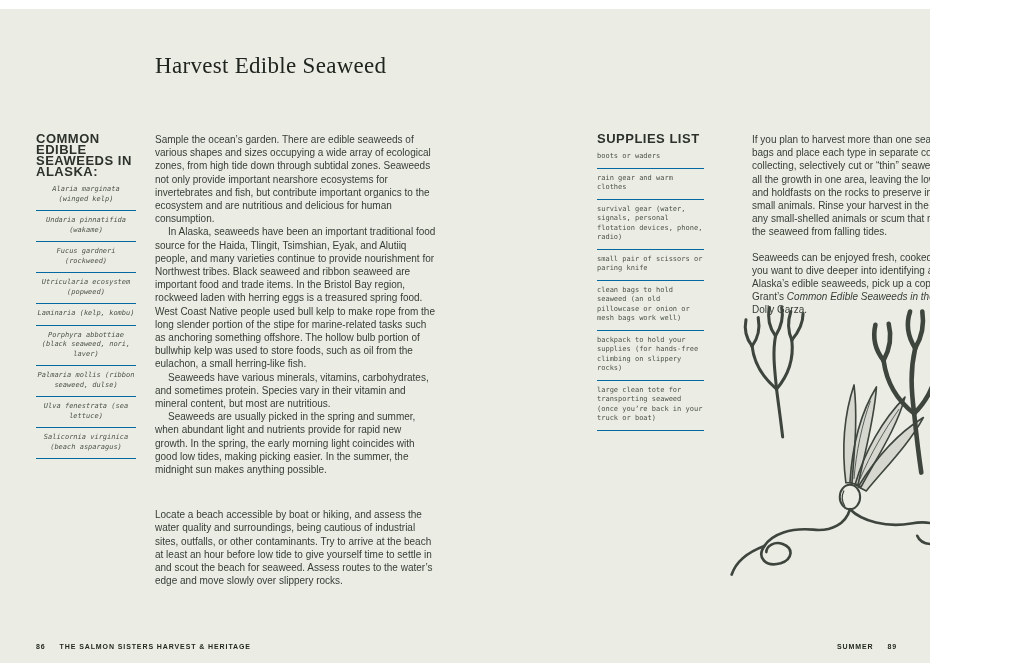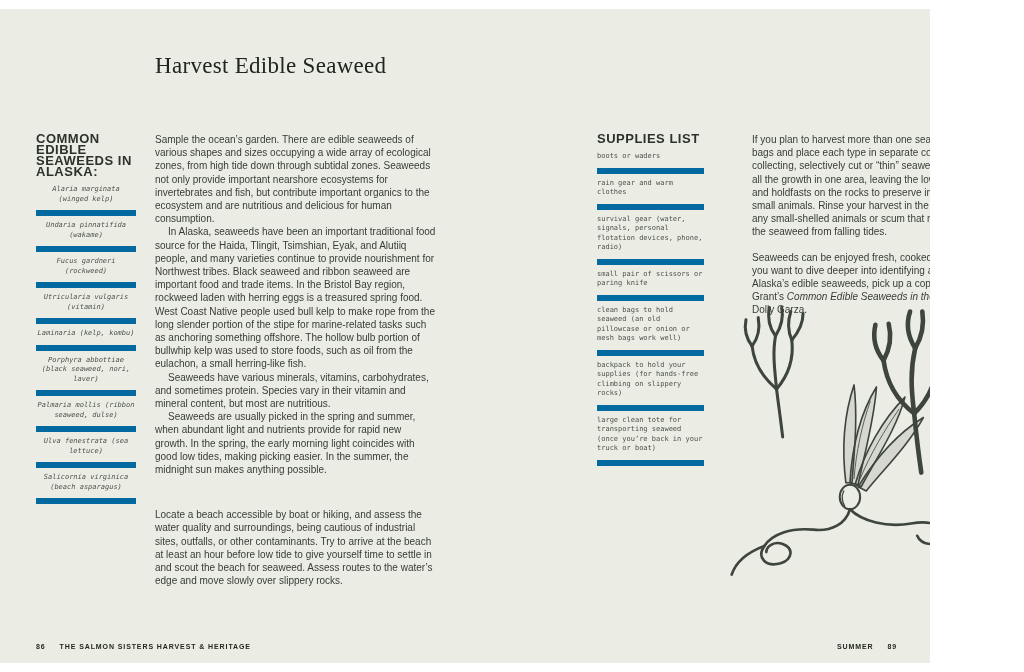--- a/index.html
+++ b/index.html
@@ -6,21 +6,21 @@
   html,body { width:1024px; height:672px; background:#ffffff; font-family:"Liberation Sans",sans-serif; }
   .stage { position:relative; width:1024px; height:672px; overflow:hidden; background:#ffffff; }
   .spread { position:absolute; left:0; top:9px; width:930px; height:654px; background:#ebede5; color:#343b33; overflow:hidden; }
 
   .title { position:absolute; left:155px; top:44px; font-family:"Liberation Serif",serif; font-size:23px; font-weight:400; color:#20261f; letter-spacing:.3px; }
 
   .sidebar { position:absolute; top:124px; }
   .sidebar.left-sb { left:36px; width:100px; }
   .sidebar.right-sb { left:589px; width:107px;margin-left:8px; }
   .sidebar-heading { font-size:13px; font-weight:bold; letter-spacing:.5px; line-height:11px; color:#2c322b; margin-bottom:3px; }
-  .sidebar-item { font-family:"DejaVu Sans Mono",monospace; font-size:7px; line-height:9.5px; color:#4b5248; padding:5px 0 6px; border-bottom:6px solid #0369a1; }
+  .sidebar-item { font-family:"DejaVu Sans Mono",monospace; font-size:7px; line-height:9.5px; color:#4b5248; padding:5px 0 6px; border-bottom:1px solid #0369a1; }
   .species .sidebar-item { font-style:italic;text-align:center; }
 
   .col { position:absolute; top:124px; font-size:10px; line-height:13.2px; color:#363d35; }
   .col.left-col { left:155px; width:281px; }
   .col.right-col { left:713px; width:280px;margin-left:39px; }
   .col p.indent { text-indent:13px; }
   .col p.gap-top { margin-top:32px; }
   .col.right-col p + p { margin-top:12px; }
   .book-title { font-style:italic; }
 
@@ -37,21 +37,21 @@
 <div class="stage">
   <div class="spread">
 
     <h1 class="title">Harvest Edible Seaweed</h1>
 
     <div class="sidebar left-sb species">
       <div class="sidebar-heading">COMMON EDIBLE SEAWEEDS IN ALASKA:</div>
       <div class="sidebar-item">Alaria marginata (winged kelp)</div>
       <div class="sidebar-item">Undaria pinnatifida (wakame)</div>
       <div class="sidebar-item">Fucus gardneri (rockweed)</div>
-      <div class="sidebar-item">Utricularia vulgaris (vitamin)</div>
+      <div class="sidebar-item">Utricularia ecosystem (popweed)</div>
       <div class="sidebar-item">Laminaria (kelp, kombu)</div>
       <div class="sidebar-item">Porphyra abbottiae (black seaweed, nori, laver)</div>
       <div class="sidebar-item">Palmaria mollis (ribbon seaweed, dulse)</div>
       <div class="sidebar-item">Ulva fenestrata (sea lettuce)</div>
       <div class="sidebar-item">Salicornia virginica (beach asparagus)</div>
     </div>
 
     <div class="col left-col">
       <p>Sample the ocean’s garden. There are edible seaweeds of various shapes and sizes occupying a wide array of ecological zones, from high tide down through subtidal zones. Seaweeds not only provide important nearshore ecosystems for invertebrates and fish, but contribute important organics to the ecosystem and are nutritious and delicious for human consumption.</p>
       <p class="indent">In Alaska, seaweeds have been an important traditional food source for the Haida, Tlingit, Tsimshian, Eyak, and Alutiiq people, and many varieties continue to provide nourishment for Northwest tribes. Black seaweed and ribbon seaweed are important food and trade items. In the Bristol Bay region, rockweed laden with herring eggs is a treasured spring food. West Coast Native people used bull kelp to make rope from the long slender portion of the stipe for marine-related tasks such as anchoring something offshore. The hollow bulb portion of bullwhip kelp was used to store foods, such as oil from the eulachon, a small herring-like fish.</p>

